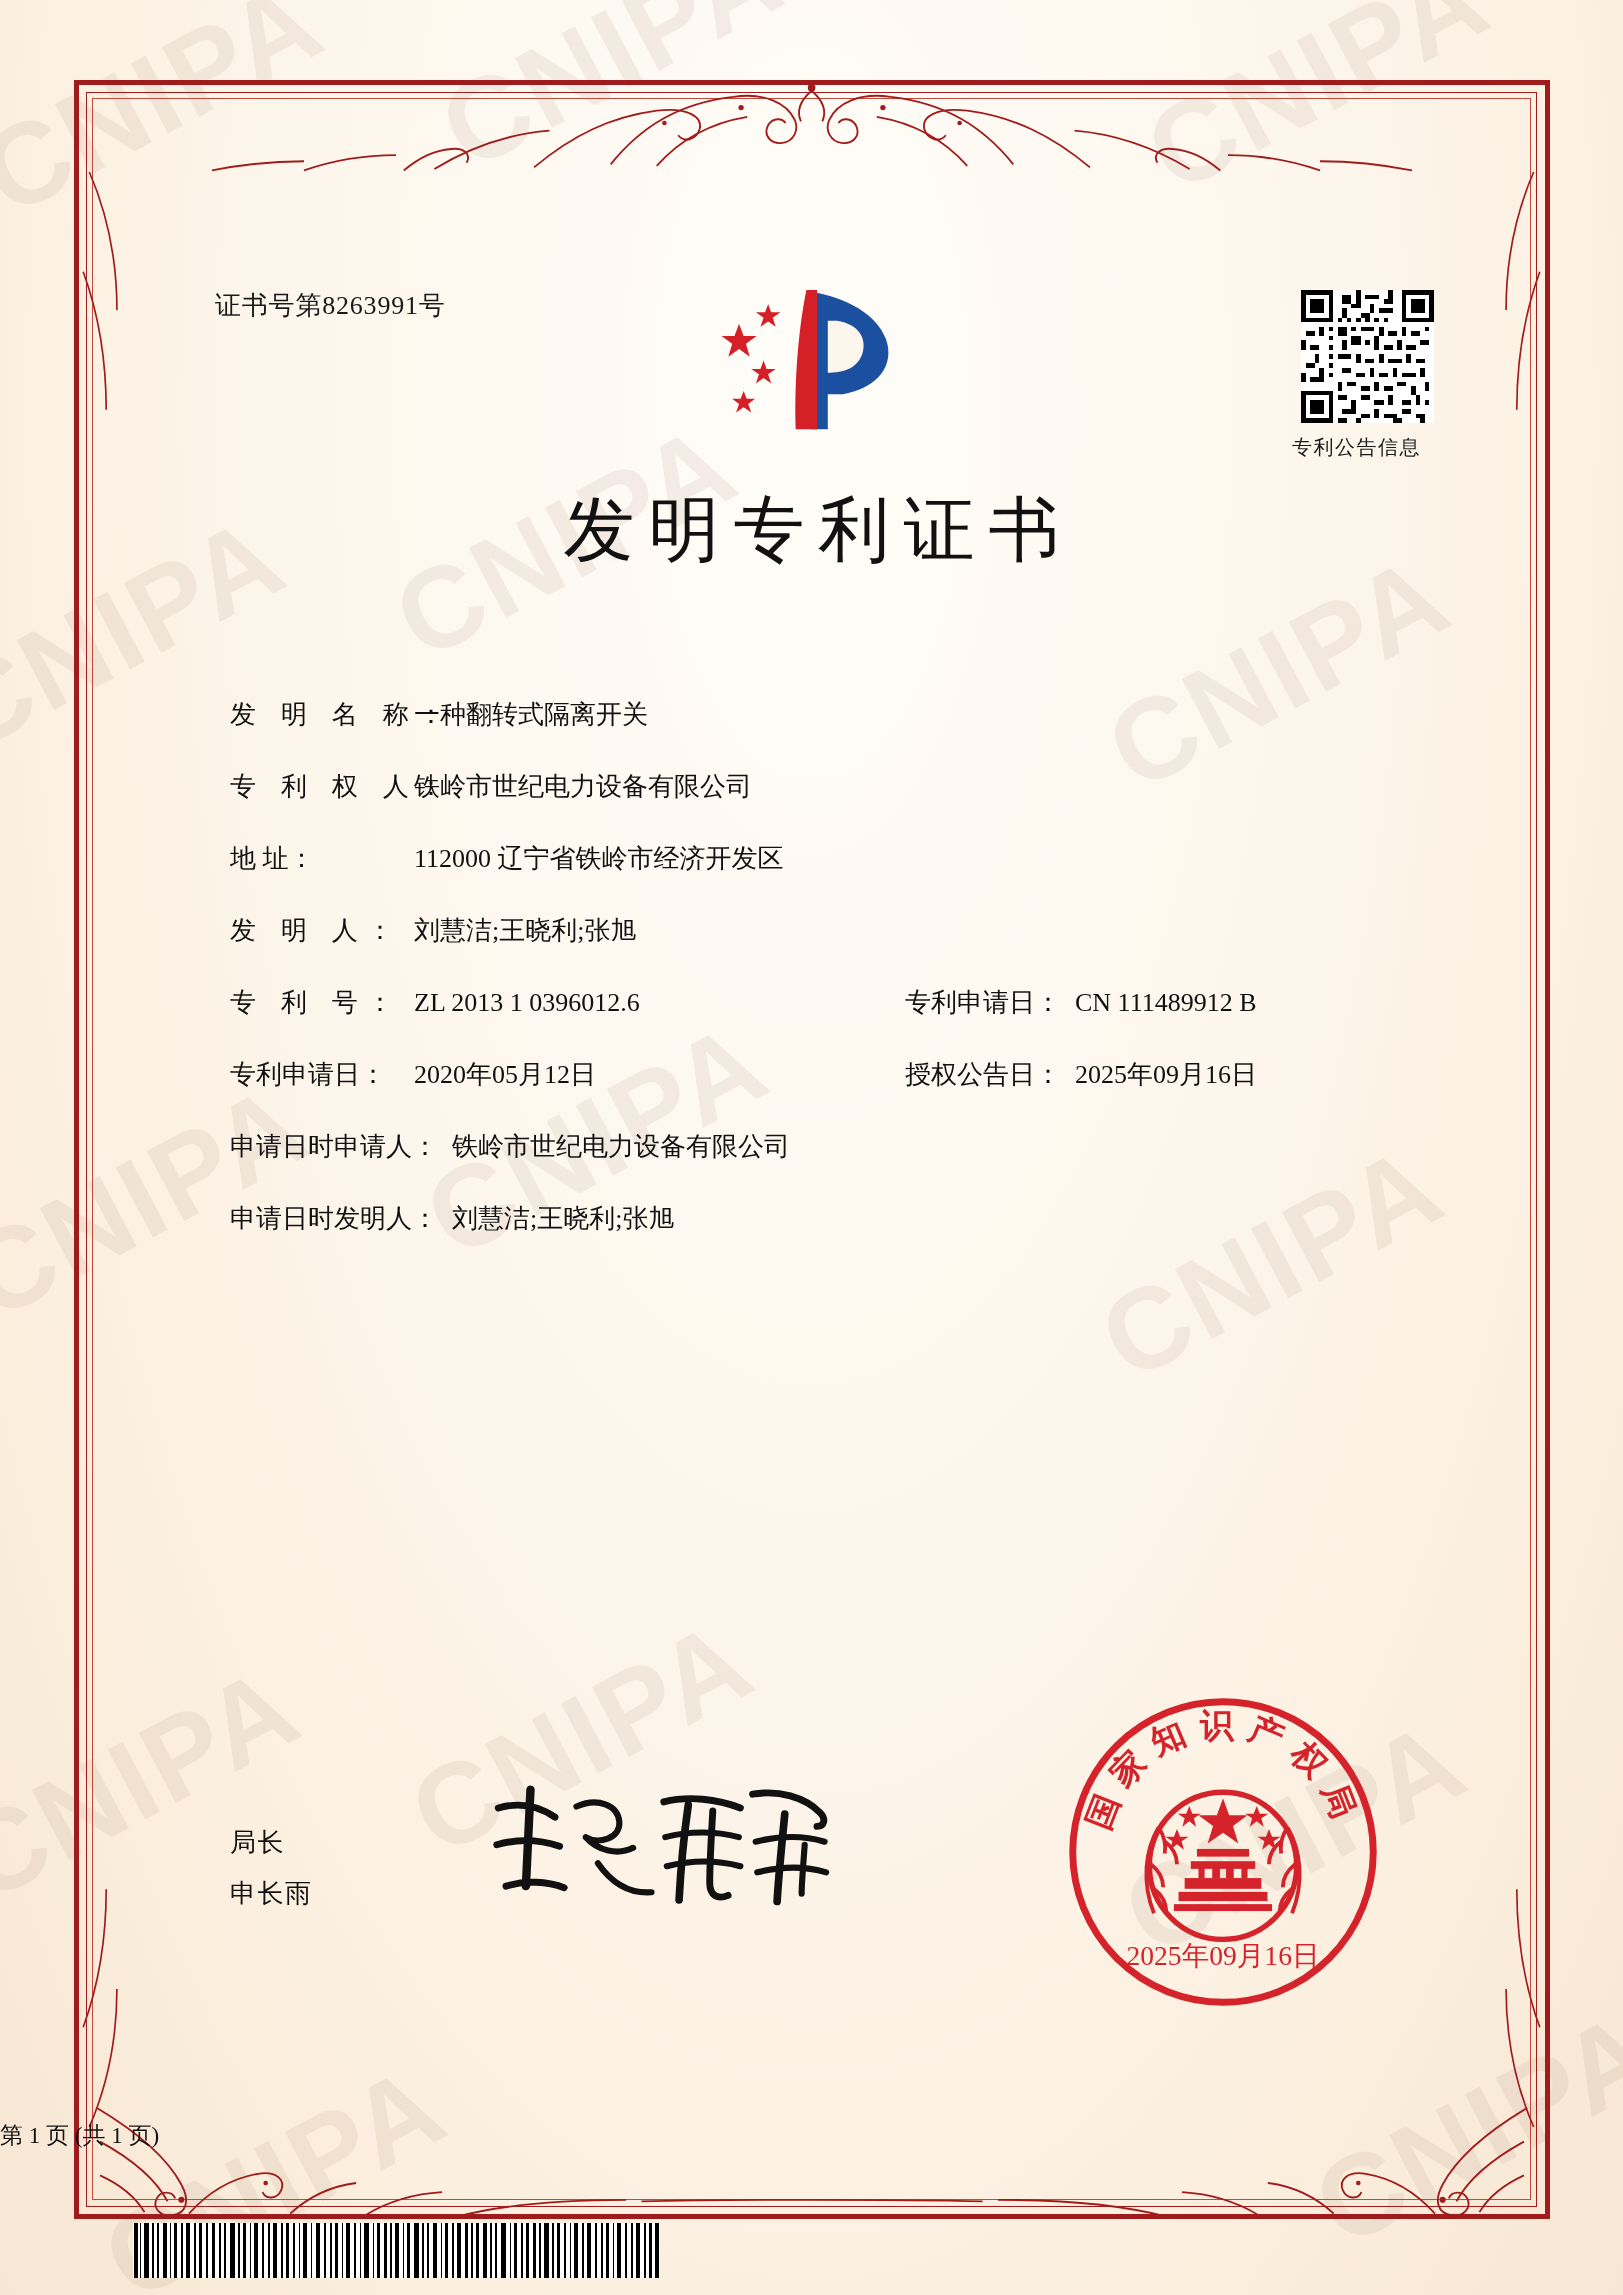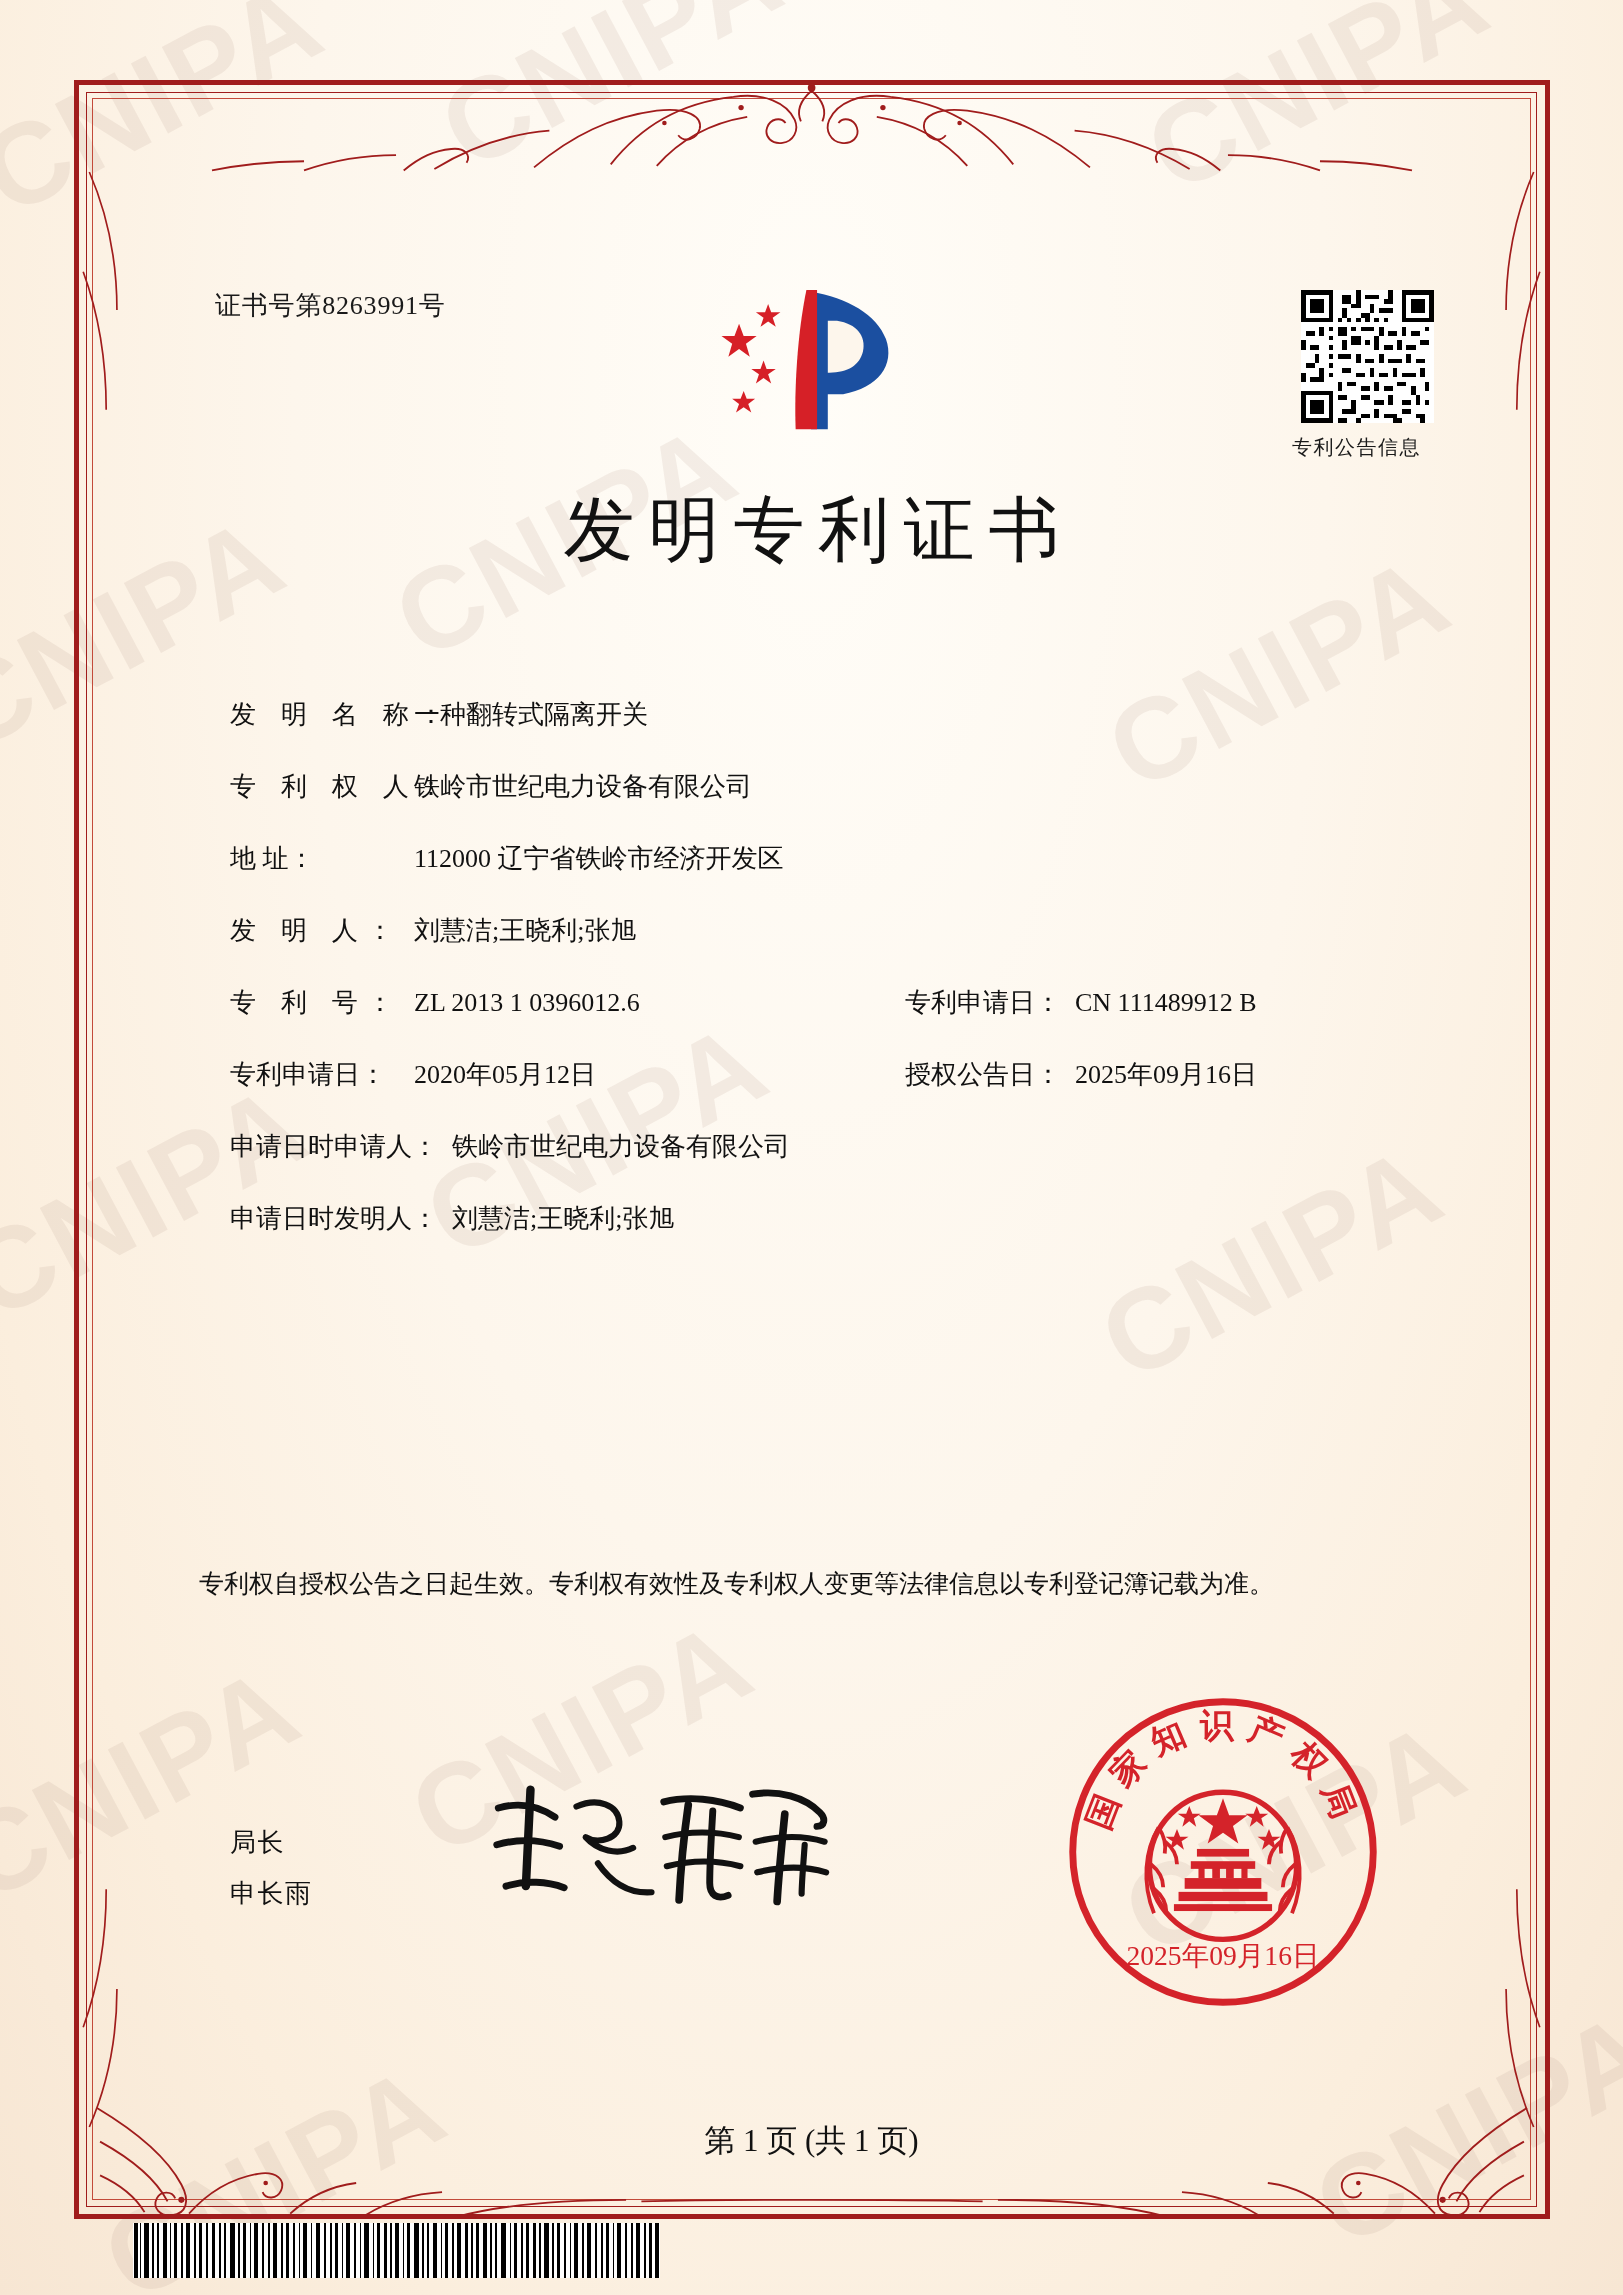--- a/index.html
+++ b/index.html
@@ -200,22 +200,21 @@
     top: 1691px;
     width: 322px;
     height: 322px;
   }
 
   .page-no {
     position: absolute;
     left: 0;
     right: 0;
     top: 2120px;
-    text-align: center;
-    font-size: 31px;
+    font-size: 23px;
     color: #111;
   }
 
   
   .barcode {
     position: absolute;
     left: 132px;
     top: 2223px;
     width: 529px;
     height: 55px;
@@ -476,21 +475,20 @@
       <span class="f-label" style="width:222px">申请日时申请人：</span><span class="f-value">铁岭市世纪电力设备有限公司</span>
     </div>
 
     <div class="field-row gap">
       <span class="f-label" style="width:222px">申请日时发明人：</span><span class="f-value">刘慧洁;王晓利;张旭</span>
     </div>
 
   </div>
 
   <div class="statement">
-    <p>专利权自授权公告之日起生效。专利权有效性及专利权人变更等法律信息以专利登记簿记载为准。</p>
   </div>
 
   <div class="sig-block">
     <div>局长</div>
     <div>申长雨</div>
   </div>
 
   <svg class="sig-image" viewBox="0 0 470 190">
     <g fill="none" stroke="#111111" stroke-linecap="round" stroke-linejoin="round">
       <path d="M20 48 C48 40 74 46 94 60" stroke-width="9"></path>

